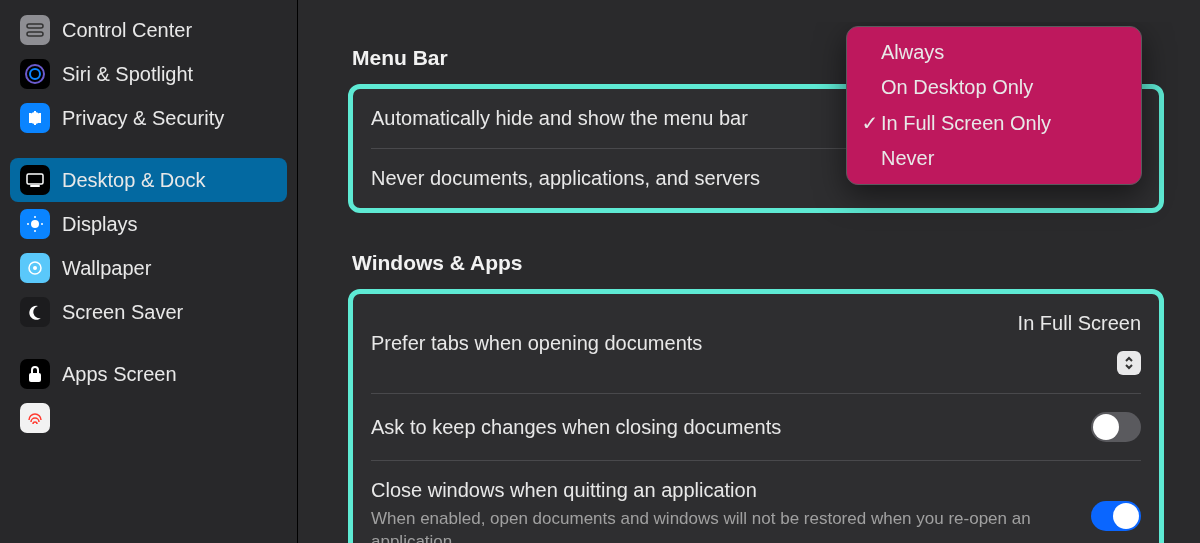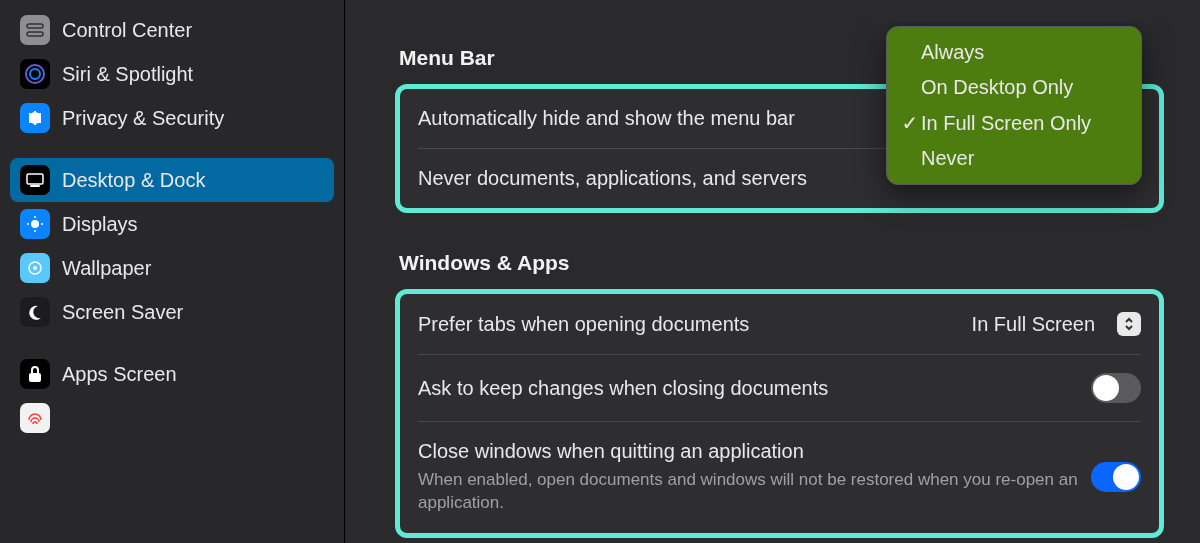--- a/index.html
+++ b/index.html
@@ -7,21 +7,21 @@
       font-family: -apple-system, BlinkMacSystemFont, "Segoe UI", Helvetica, Arial, sans-serif;
       background: #2a2a2c;
       color: #e8e8e8;
       width: 1200px;
       height: 543px;
       overflow: hidden;
       display: flex;
     }
     
     .sidebar {
-      width: 345px;
+      width: 298px;
       background: #28282a;
       padding: 8px 10px;
       border-right: 1px solid #000;
       overflow: hidden;
     }
     .sidebar-item {
       display: flex;
       align-items: center;
       padding: 7px 10px;
       border-radius: 8px;
@@ -85,22 +85,23 @@
     .row .sub {
       font-size: 17px;
       color: #a0a0a0;
       margin-top: 6px;
       line-height: 1.35;
     }
 
     
     .select {
       display: flex;
-      align-items: center;
-      gap: 22px;
+      align-items: flex-end;
+      gap: 16px;
+      flex-direction: column;
     }
     .select-val { font-size: 20px; }
     .select-btn {
       width: 24px;
       height: 24px;
       background: #e9e9ea;
       border-radius: 6px;
       display: flex;
       align-items: center;
       justify-content: center;
@@ -124,22 +125,22 @@
     .toggle.off { background: #5a5a5e; }
     .toggle.off .knob { left: 2px; }
     .toggle.on { background: #0a66ff; }
     .toggle.on .knob { right: 2px; }
 
     
     .popup {
       position: absolute;
       right: 58px;
       top: 4px;
-      width: 256px;
-      background: #4d7c0f;
+      width: 296px;
+      background: #be185d;
       border: 1px solid #5a5a5e;
       border-radius: 12px;
       padding: 8px 0;
       box-shadow: 0 10px 30px rgba(0,0,0,.5);
     }
     .popup-item {
       display: flex;
       align-items: center;
       padding: 6px 18px 6px 12px;
       font-size: 20px;

